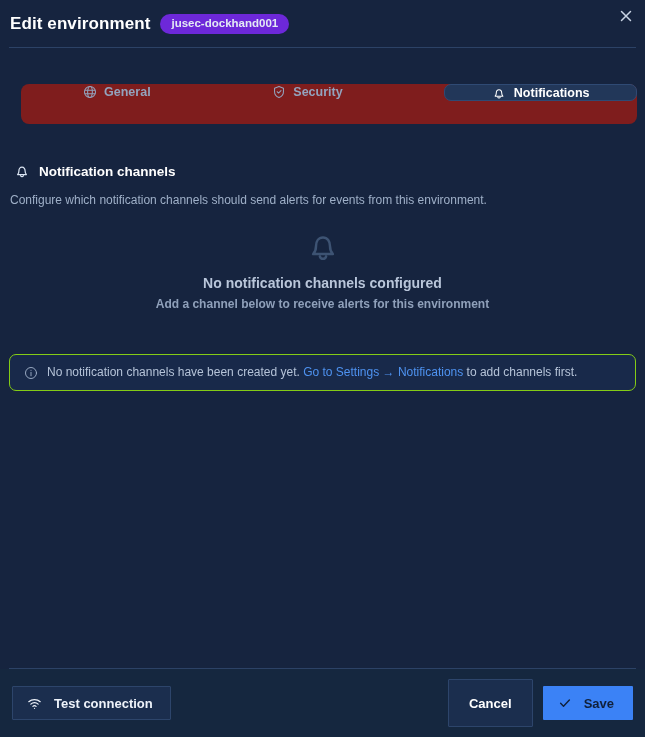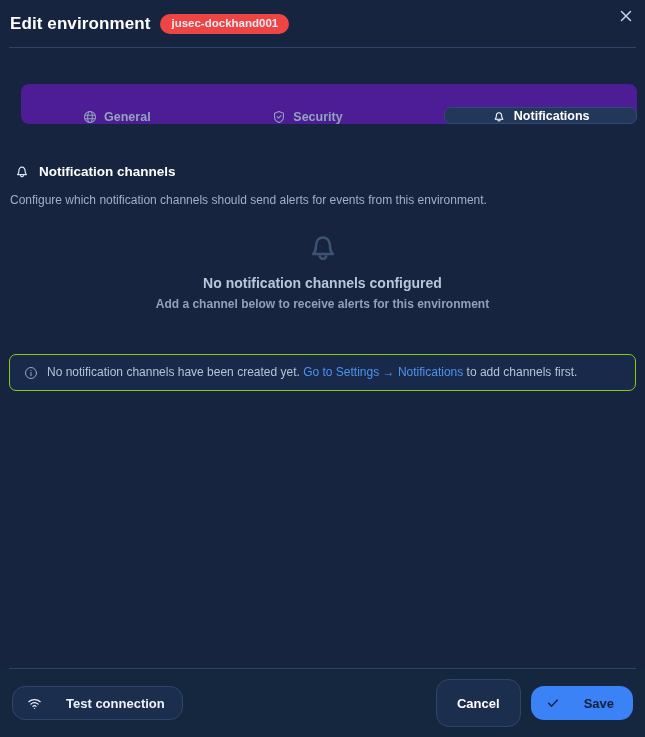--- a/index.html
+++ b/index.html
@@ -28,21 +28,21 @@
   }
   .modal-title {
     font-size: 17px;
     font-weight: bold;
     color: #ffffff;
     letter-spacing: 0.1px;
     white-space: nowrap;
   }
   .env-badge {
     margin-left: 10px;
-    background: #ef4444;
+    background: #6d28d9;
     color: #e3eaf5;
     font-size: 11.5px;
     font-weight: bold;
     padding: 4px 11px 5px 11px;
     border-radius: 11px;
     line-height: 1;
     white-space: nowrap;
   }
   .close-btn {
     position: absolute;
@@ -66,24 +66,24 @@
     background: #2c4266;
   }
 
   
   .tabbar {
     position: absolute;
     left: 21px;
     top: 84px;
     right: 8px;
     height: 40px;
-    background: #4c1d95;
+    background: #7f1d1d;
     border-radius: 8px;
     display: flex;
-    align-items: flex-end;
+    align-items: flex-start;
   }
   .tab {
     flex: 1;
     display: flex;
     align-items: center;
     justify-content: center;
     gap: 7px;
     font-size: 12.5px;
     font-weight: bold;
     color: #93a3bd;
@@ -203,22 +203,22 @@
     height: 68px;
     background: #15273f;
     display: flex;
     align-items: center;
     padding: 0 12px;
   }
   .btn {
     display: inline-flex;
     align-items: center;
     justify-content: center;
-    gap: 24px;
-    border-radius: 13px;
+    gap: 12px;
+    border-radius: 1px;
     font-size: 13px;
     font-weight: bold;
     cursor: pointer;
     user-select: none;
     white-space: nowrap;
   }
   .btn-ghost {
     background: #1b2e4e;
     border: 1px solid #2c4straight;
     border: 1px solid #2d456b;

